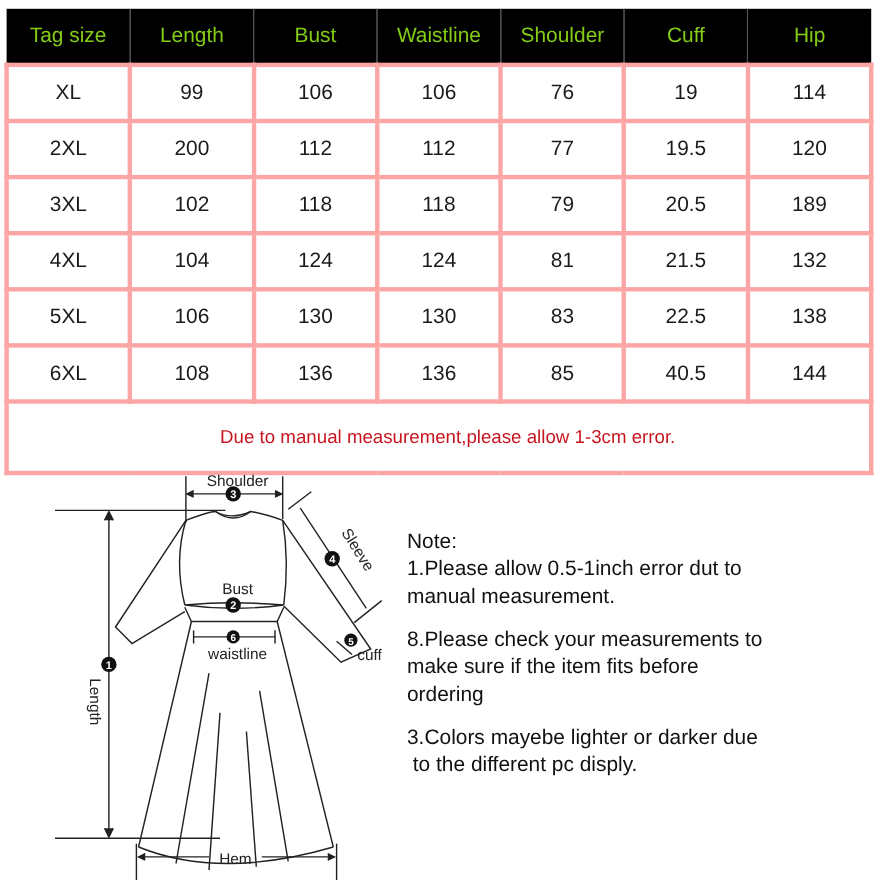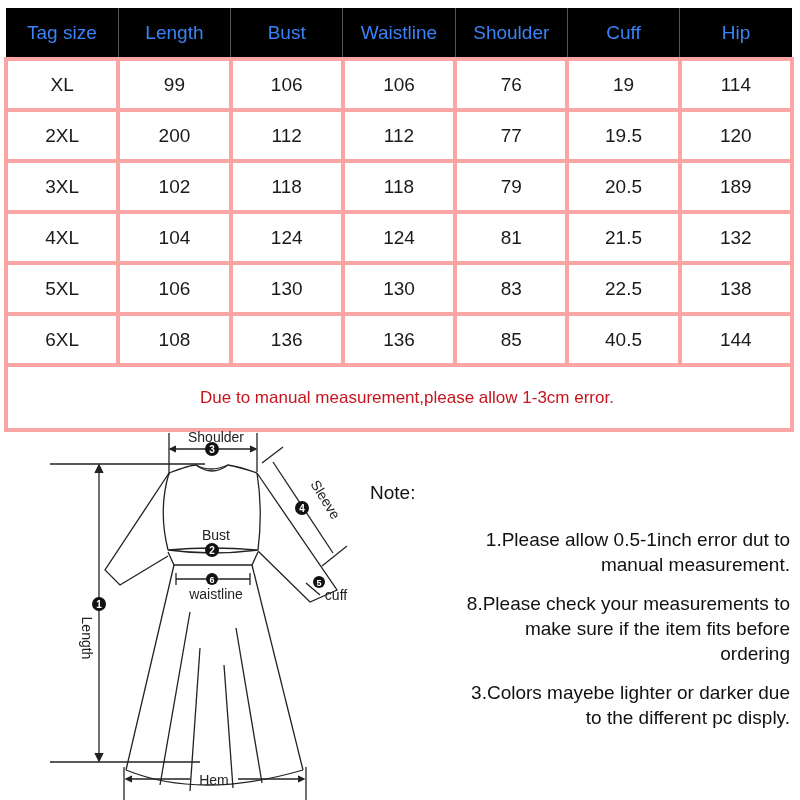--- a/index.html
+++ b/index.html
@@ -1,31 +1,31 @@
 <!DOCTYPE html>
 <html><head>
 <meta charset="utf-8">
 <style>
   html, body { margin: 0; padding: 0; background: #ffffff; }
   body { width: 800px; height: 800px; position: relative; overflow: hidden;
          font-family: "Liberation Sans", sans-serif; color: #1a1a1a; }
   .size-table { position: absolute; left: 4px; top: 8px; width: 790px;
                 border-collapse: collapse; table-layout: fixed; }
-  .size-table th { background: #000; color: #3b82f6; font-weight: normal;
+  .size-table th { background: #000; color: #84cc16; font-weight: normal;
                    font-size: 19px; height: 49px; border-right: 1px solid #555;
                    padding: 0; text-align: center; }
   .size-table th:last-child { border-right: none; }
   .size-table td { font-size: 19px; height: 47px; text-align: center; padding: 0;
                    border: 4px solid #fca5a5; }
   .size-table td.note-cell { height: 61px; color: #c8141e; font-size: 17px; padding-left: 16px; }
   .diagram { position: absolute; left: 0; top: 420px; width: 360px; height: 380px; }
   .notes { position: absolute; left: 370px; top: 480px; width: 420px; font-size: 19px;
            line-height: 25px; color: #111; }
-  .notes .note-title { margin-bottom: 22px; }
-  .notes .note-item { margin-bottom: 14px; white-space: pre-wrap; text-align: right; }
+  .notes .note-title { }
+  .notes .note-item { margin-bottom: 14px; white-space: pre-wrap; }
 </style>
 </head>
 <body>
 
 <table class="size-table">
   <thead>
     <tr>
       <th>Tag size</th>
       <th>Length</th>
       <th>Bust</th>

